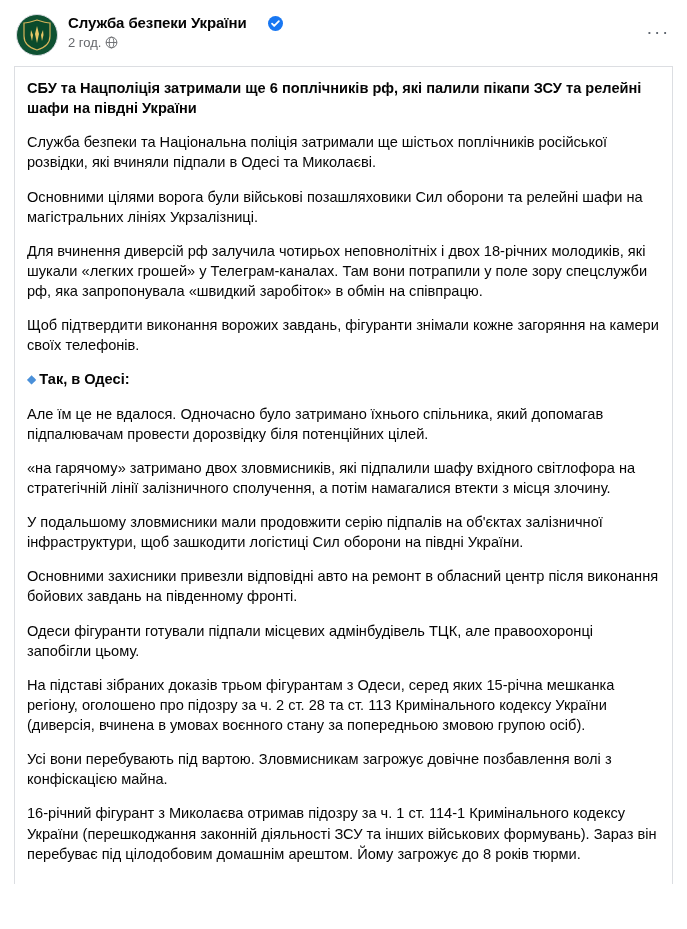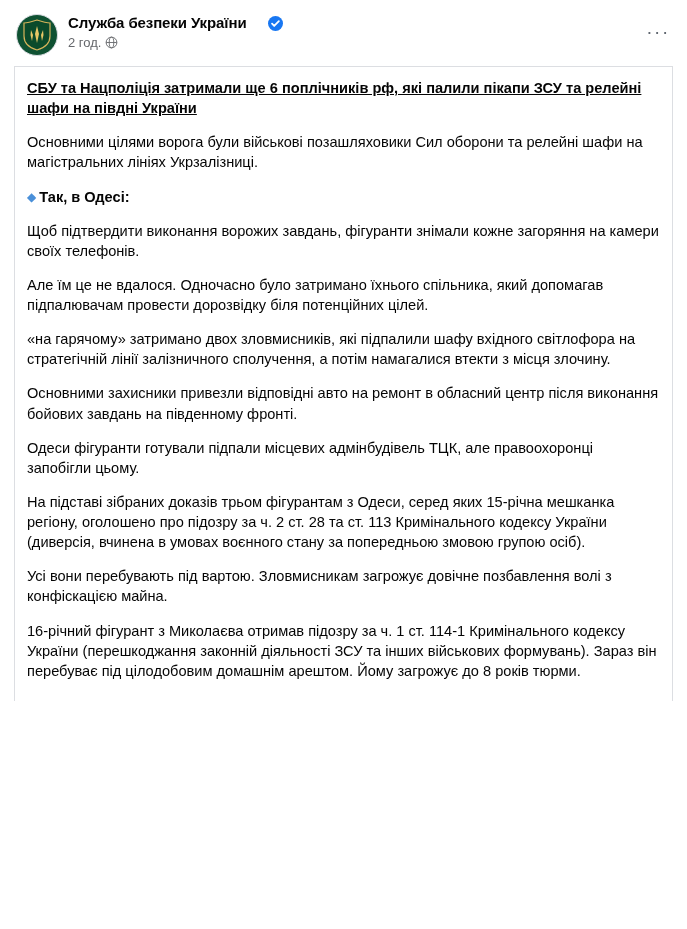--- a/index.html
+++ b/index.html
@@ -109,21 +109,20 @@
   }
   .post-body p {
     margin: 0 0 14px 0;
     font-size: 14.6px;
     line-height: 1.38;
     color: #050505;
   }
   .post-body p:last-child { margin-bottom: 10px; }
   .p-strong {
     font-weight: bold;
-    text-decoration: underline;
   }
   .bullet {
     color: #4a90d9;
     font-size: 12px;
     vertical-align: 1px;
     margin-right: 3px;
   }
   .lead-strong { font-weight: bold; }
 </style>
 </head>
@@ -159,25 +158,28 @@
             <line x1="1.5" y1="8" x2="14.5" y2="8" stroke="#65676b" stroke-width="1.1"></line>
           </svg>
         </div>
       </div>
 
       <div class="more-btn">···</div>
     </div>
 
     <div class="post-body">
         <p class="p-strong">СБУ та Нацполіція затримали ще 6 поплічників рф, які палили пікапи ЗСУ та релейні шафи на півдні України</p>
+        <p>Служба безпеки та Національна поліція затримали ще шістьох поплічників російської розвідки, які вчиняли підпали в Одесі та Миколаєві.</p>
         <p>Основними цілями ворога були військові позашляховики Сил оборони та релейні шафи на магістральних лініях Укрзалізниці.</p>
+        <p>Для вчинення диверсій рф залучила чотирьох неповнолітніх і двох 18-річних молодиків, які шукали «легких грошей» у Телеграм-каналах. Там вони потрапили у поле зору спецслужби рф, яка запропонувала «швидкий заробіток» в обмін на співпрацю.</p>
+        <p>Щоб підтвердити виконання ворожих завдань, фігуранти знімали кожне загоряння на камери своїх телефонів.</p>
         <p><span class="bullet">◆</span><span class="lead-strong">Так, в Одесі:</span></p>
-        <p>Щоб підтвердити виконання ворожих завдань, фігуранти знімали кожне загоряння на камери своїх телефонів.</p>
         <p>Але їм це не вдалося. Одночасно було затримано їхнього спільника, який допомагав підпалювачам провести дорозвідку біля потенційних цілей.</p>
         <p>«на гарячому» затримано двох зловмисників, які підпалили шафу вхідного світлофора на стратегічній лінії залізничного сполучення, а потім намагалися втекти з місця злочину.</p>
+        <p>У подальшому зловмисники мали продовжити серію підпалів на об'єктах залізничної інфраструктури, щоб зашкодити логістиці Сил оборони на півдні України.</p>
         <p>Основними захисники привезли відповідні авто на ремонт в обласний центр після виконання бойових завдань на південному фронті.</p>
         <p>Одеси фігуранти готували підпали місцевих адмінбудівель ТЦК, але правоохоронці запобігли цьому.</p>
         <p>На підставі зібраних доказів трьом фігурантам з Одеси, серед яких 15-річна мешканка регіону, оголошено про підозру за ч. 2 ст. 28 та ст. 113 Кримінального кодексу України (диверсія, вчинена в умовах воєнного стану за попередньою змовою групою осіб).</p>
         <p>Усі вони перебувають під вартою. Зловмисникам загрожує довічне позбавлення волі з конфіскацією майна.</p>
         <p>16-річний фігурант з Миколаєва отримав підозру за ч. 1 ст. 114-1 Кримінального кодексу України (перешкоджання законній діяльності ЗСУ та інших військових формувань). Зараз він перебуває під цілодобовим домашнім арештом. Йому загрожує до 8 років тюрми.</p>
       </div>
   </div>
 </div>
 
 </body></html>

